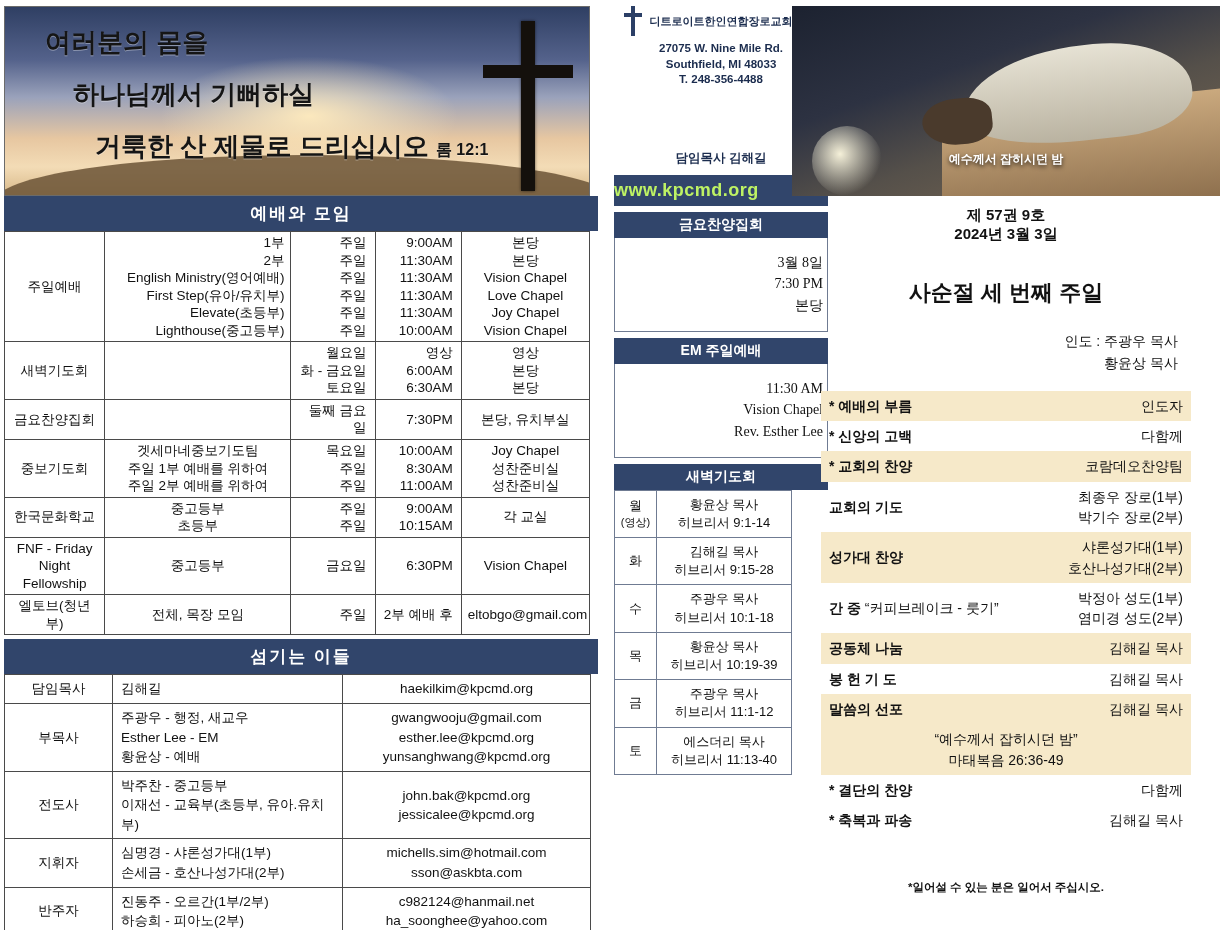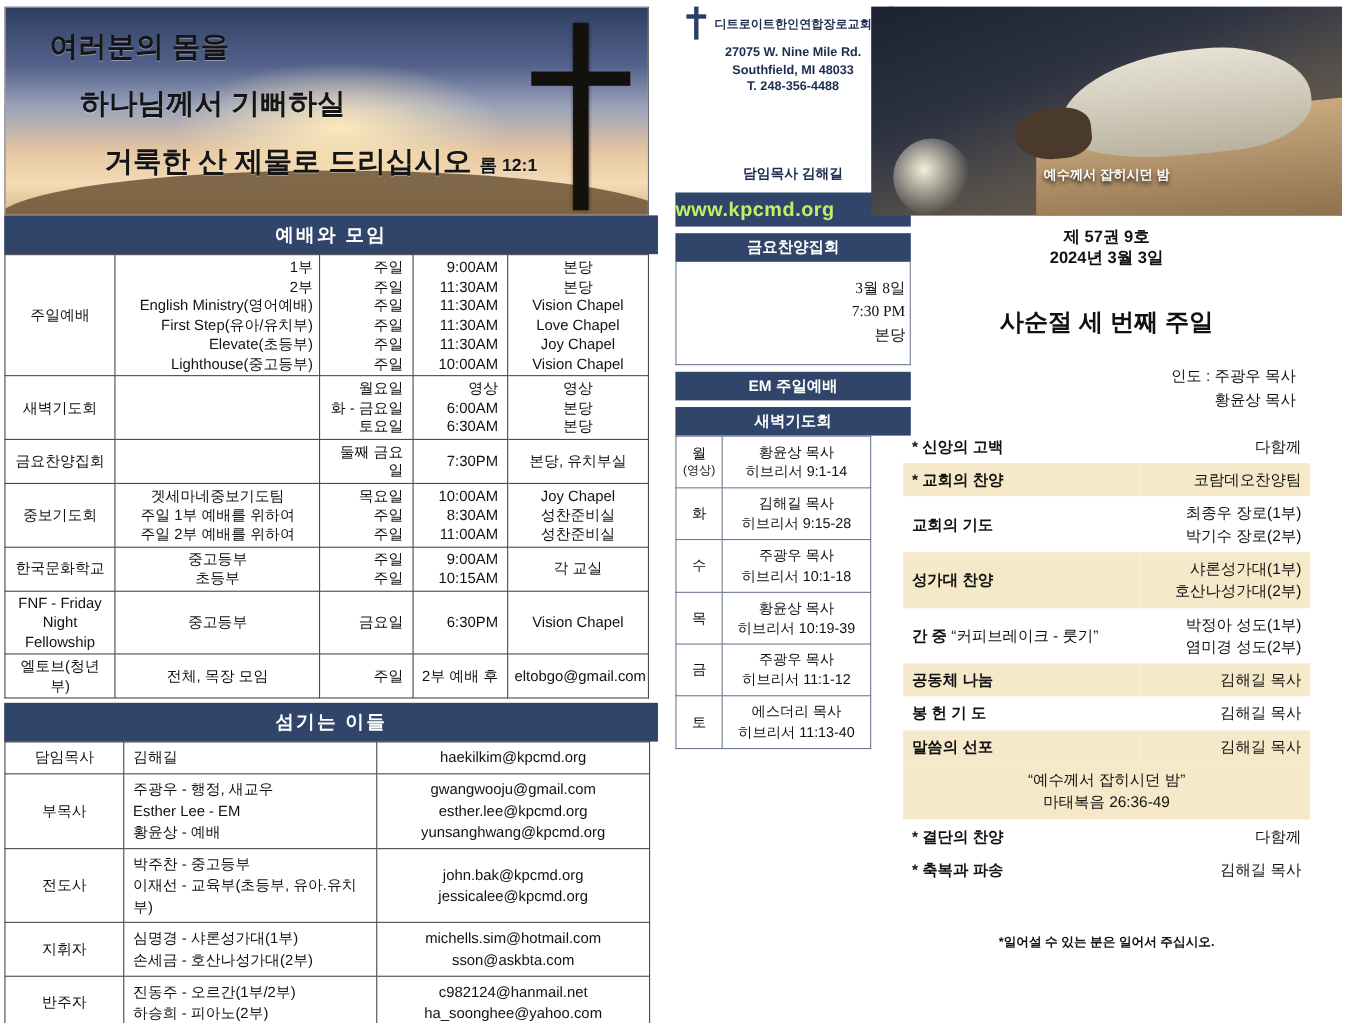--- a/index.html
+++ b/index.html
@@ -412,20 +412,25 @@
     <div class="site">www.kpcmd.org</div>
 
     <div class="midbar">금요찬양집회</div>
     <div class="midbox">
       <div>3월 8일</div>
       <div>7:30 PM</div>
       <div>본당</div>
     </div>
 
     <div class="midbar">EM 주일예배</div>
+    <div class="midbox">
+      <div>11:30 AM</div>
+      <div>Vision Chapel</div>
+      <div>Rev. Esther Lee</div>
+    </div>
 
     <div class="midbar">새벽기도회</div>
     <table class="dawn">
       <tbody>
         <tr>
           <td class="d-day">
             <span>월</span>
             <small>(영상)</small>
           </td>
           <td>
@@ -487,20 +492,24 @@
 
     <div class="rtitle">사순절 세 번째 주일</div>
 
     <div class="rlead">
       <div>인도 : 주광우 목사</div>
       <div>황윤상 목사</div>
     </div>
 
     <table class="order">
       <tbody>
+        <tr class="hl">
+          <td class="o-item">* 예배의 부름</td>
+          <td class="o-who">인도자</td>
+        </tr>
         <tr>
           <td class="o-item">* 신앙의 고백</td>
           <td class="o-who">다함께</td>
         </tr>
         <tr class="hl">
           <td class="o-item">* 교회의 찬양</td>
           <td class="o-who">코람데오찬양팀</td>
         </tr>
         <tr>
           <td class="o-item">교회의 기도</td>

